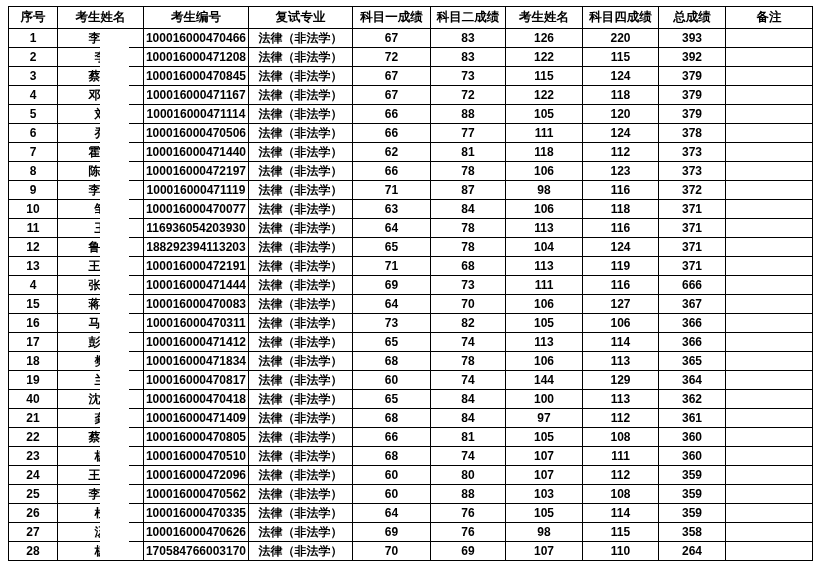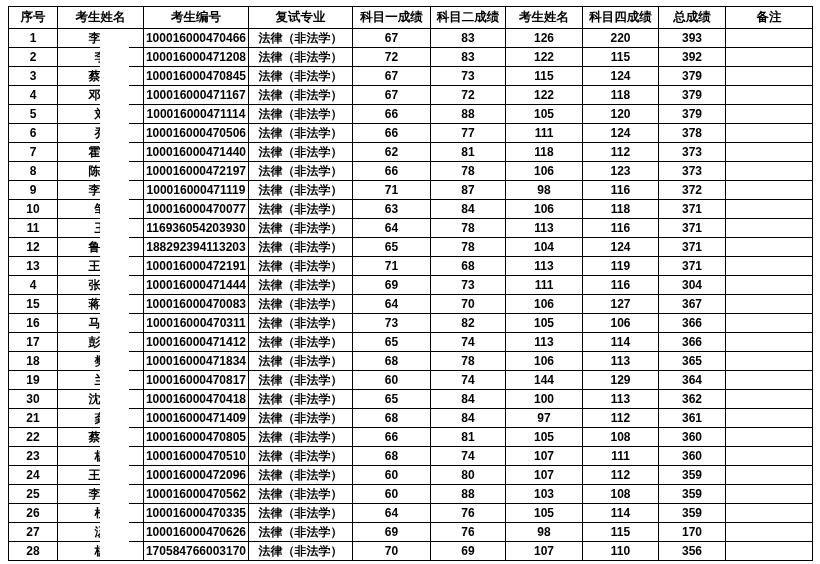--- a/index.html
+++ b/index.html
@@ -256,21 +256,21 @@
         </tr>
         <tr>
           <td>4</td>
           <td>张雨　</td>
           <td>100016000471444</td>
           <td>法律（非法学）</td>
           <td>69</td>
           <td>73</td>
           <td>111</td>
           <td>116</td>
-          <td>304</td>
+          <td>666</td>
           <td></td>
         </tr>
         <tr>
           <td>15</td>
           <td>蒋勤　</td>
           <td>100016000470083</td>
           <td>法律（非法学）</td>
           <td>64</td>
           <td>70</td>
           <td>106</td>
@@ -320,21 +320,21 @@
           <td>100016000470817</td>
           <td>法律（非法学）</td>
           <td>60</td>
           <td>74</td>
           <td>144</td>
           <td>129</td>
           <td>364</td>
           <td></td>
         </tr>
         <tr>
-          <td>30</td>
+          <td>40</td>
           <td>沈美　</td>
           <td>100016000470418</td>
           <td>法律（非法学）</td>
           <td>65</td>
           <td>84</td>
           <td>100</td>
           <td>113</td>
           <td>362</td>
           <td></td>
         </tr>
@@ -412,33 +412,33 @@
         </tr>
         <tr>
           <td>27</td>
           <td>汤　　</td>
           <td>100016000470626</td>
           <td>法律（非法学）</td>
           <td>69</td>
           <td>76</td>
           <td>98</td>
           <td>115</td>
-          <td>170</td>
+          <td>358</td>
           <td></td>
         </tr>
         <tr>
           <td>28</td>
           <td>杨　　</td>
           <td>170584766003170</td>
           <td>法律（非法学）</td>
           <td>70</td>
           <td>69</td>
           <td>107</td>
           <td>110</td>
-          <td>356</td>
+          <td>264</td>
           <td></td>
         </tr>
       </tbody>
   </table>
 
   <div class="name-redaction" style="background: rgb(255, 255, 255);"></div>
 
 </div>
 
 </body></html>

